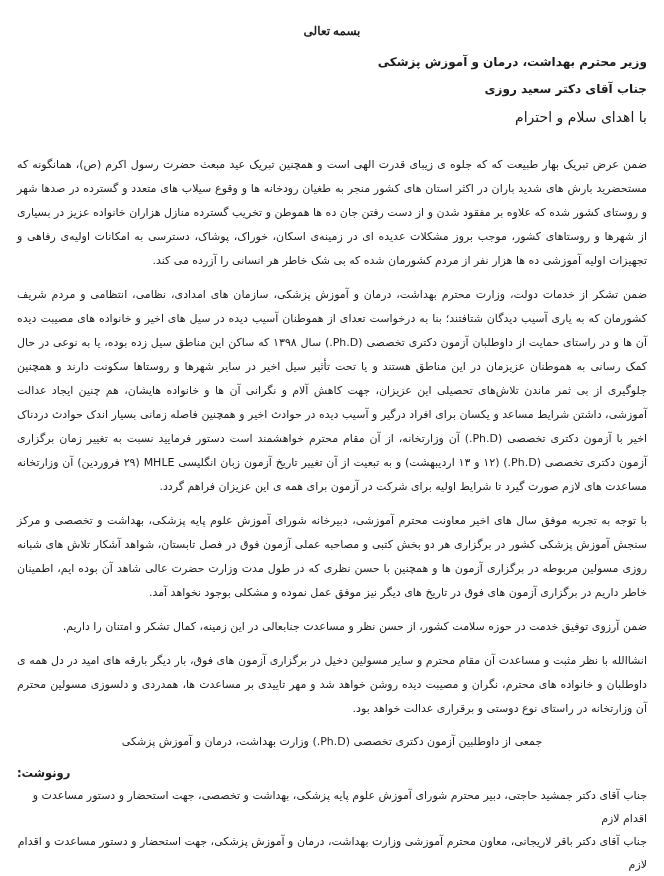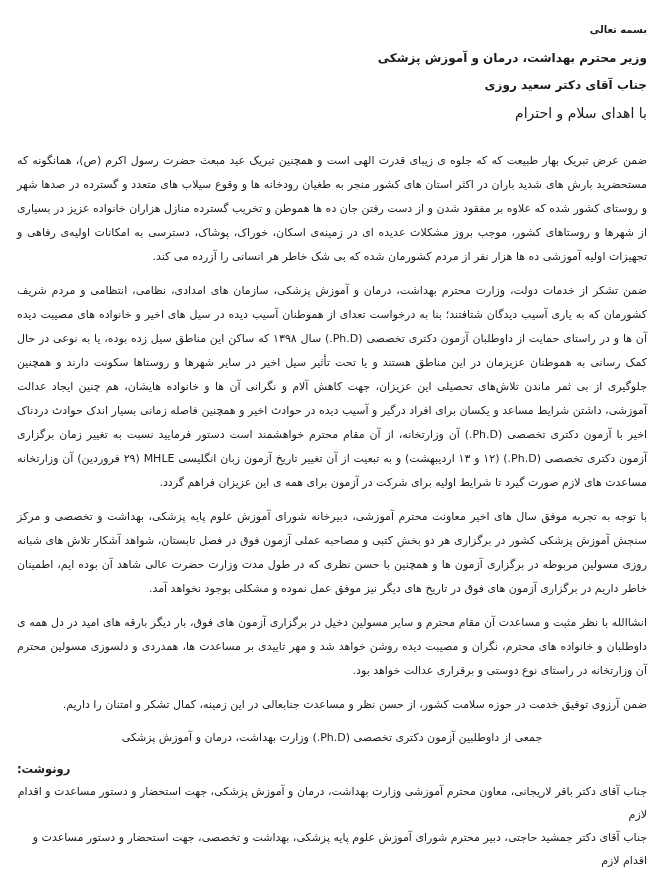--- a/index.html
+++ b/index.html
@@ -13,24 +13,25 @@
     box-sizing: border-box;
     margin: 0 auto;
     padding: 24px 17px 20px 17px;
     background: #ffffff;
     direction: rtl;
     font-family: "DejaVu Sans", sans-serif;
     color: #1c1c1c;
     font-size: 11px;
   }
   .bismillah {
-    text-align: right;
+    text-align: center;
     font-weight: bold;
-    font-size: 10px;
+    font-size: 12px;
     margin: 0 0 16px 0;
+    font-family: Liberation Serif, serif;
   }
   .recipient-title,
   .recipient-name {
     font-weight: bold;
     font-size: 12px;
     margin: 0 0 13px 0;
   }
   .salutation {
     text-align: right;
     font-size: 14px;
@@ -71,24 +72,24 @@
 
   <p class="bismillah">بسمه تعالی</p>
 
   <p class="recipient-title">وزیر محترم بهداشت، درمان و آموزش پزشکی</p>
   <p class="recipient-name">جناب آقای دکتر سعید روزی</p>
   <p class="salutation">با اهدای سلام و احترام</p>
 
   <p class="body-paragraph">ضمن عرض تبریک بهار طبیعت که که جلوه ی زیبای قدرت الهی است و همچنین تبریک عید مبعث حضرت رسول اکرم (ص)، همانگونه که مستحضرید بارش های شدید باران در اکثر استان های کشور منجر به طغیان رودخانه ها و وقوع سیلاب های متعدد و گسترده در صدها شهر و روستای کشور شده که علاوه بر مفقود شدن و از دست رفتن جان ده ها هموطن و تخریب گسترده منازل هزاران خانواده عزیز در بسیاری از شهرها و روستاهای کشور، موجب بروز مشکلات عدیده ای در زمینه‌ی اسکان، خوراک، پوشاک، دسترسی به امکانات اولیه‌ی رفاهی و تجهیزات اولیه آموزشی ده ها هزار نفر از مردم کشورمان شده که بی شک خاطر هر انسانی را آزرده می کند.</p>
   <p class="body-paragraph">ضمن تشکر از خدمات دولت، وزارت محترم بهداشت، درمان و آموزش پزشکی، سازمان های امدادی، نظامی، انتظامی و مردم شریف کشورمان که به یاری آسیب دیدگان شتافتند؛ بنا به درخواست تعدای از هموطنان آسیب دیده در سیل های اخیر و خانواده های مصیبت دیده آن ها و در راستای حمایت از داوطلبان آزمون دکتری تخصصی (Ph.D.) سال ۱۳۹۸ که ساکن این مناطق سیل زده بوده، یا به نوعی در حال کمک رسانی به هموطنان عزیزمان در این مناطق هستند و یا تحت تأثیر سیل اخیر در سایر شهرها و روستاها سکونت دارند و همچنین جلوگیری از بی ثمر ماندن تلاش‌های تحصیلی این عزیزان، جهت کاهش آلام و نگرانی آن ها و خانواده هایشان، هم چنین ایجاد عدالت آموزشی، داشتن شرایط مساعد و یکسان برای افراد درگیر و آسیب دیده در حوادث اخیر و همچنین فاصله زمانی بسیار اندک حوادث دردناک اخیر با آزمون دکتری تخصصی (Ph.D.) آن وزارتخانه، از آن مقام محترم خواهشمند است دستور فرمایید نسبت به تغییر زمان برگزاری آزمون دکتری تخصصی (Ph.D.) (۱۲ و ۱۳ اردیبهشت) و به تبعیت از آن تغییر تاریخ آزمون زبان انگلیسی MHLE (۲۹ فروردین) آن وزارتخانه مساعدت های لازم صورت گیرد تا شرایط اولیه برای شرکت در آزمون برای همه ی این عزیزان فراهم گردد.</p>
   <p class="body-paragraph">با توجه به تجربه موفق سال های اخیر معاونت محترم آموزشی، دبیرخانه شورای آموزش علوم پایه پزشکی، بهداشت و تخصصی و مرکز سنجش آموزش پزشکی کشور در برگزاری هر دو بخش کتبی و مصاحبه عملی آزمون فوق در فصل تابستان، شواهد آشکار تلاش های شبانه روزی مسولین مربوطه در برگزاری آزمون ها و همچنین با حسن نظری که در طول مدت وزارت حضرت عالی شاهد آن بوده ایم، اطمینان خاطر داریم در برگزاری آزمون های فوق در تاریخ های دیگر نیز موفق عمل نموده و مشکلی بوجود نخواهد آمد.</p>
+  <p class="body-paragraph">ضمن آرزوی توفیق خدمت در حوزه سلامت کشور، از حسن نظر و مساعدت جنابعالی در این زمینه، کمال تشکر و امتنان را داریم.</p>
   <p class="body-paragraph">انشاالله با نظر مثبت و مساعدت آن مقام محترم و سایر مسولین دخیل در برگزاری آزمون های فوق، بار دیگر بارقه های امید در دل همه ی داوطلبان و خانواده های محترم، نگران و مصیبت دیده روشن خواهد شد و مهر تاییدی بر مساعدت ها، همدردی و دلسوزی مسولین محترم آن وزارتخانه در راستای نوع دوستی و برقراری عدالت خواهد بود.</p>
-  <p class="body-paragraph">ضمن آرزوی توفیق خدمت در حوزه سلامت کشور، از حسن نظر و مساعدت جنابعالی در این زمینه، کمال تشکر و امتنان را داریم.</p>
 
   <div class="closing-block">
     <p class="closing-signatory">جمعی از داوطلبین آزمون دکتری تخصصی (Ph.D.) وزارت بهداشت، درمان و آموزش پزشکی</p>
   </div>
 
   <p class="cc-heading">رونوشت:</p>
+  <p class="cc-item">جناب آقای دکتر جمشید حاجتی، دبیر محترم شورای آموزش علوم پایه پزشکی، بهداشت و تخصصی، جهت استحضار و دستور مساعدت و اقدام لازم</p>
   <p class="cc-item">جناب آقای دکتر باقر لاریجانی، معاون محترم آموزشی وزارت بهداشت، درمان و آموزش پزشکی، جهت استحضار و دستور مساعدت و اقدام لازم</p>
-  <p class="cc-item">جناب آقای دکتر جمشید حاجتی، دبیر محترم شورای آموزش علوم پایه پزشکی، بهداشت و تخصصی، جهت استحضار و دستور مساعدت و اقدام لازم</p>
 
 </div>
 
 </body></html>

